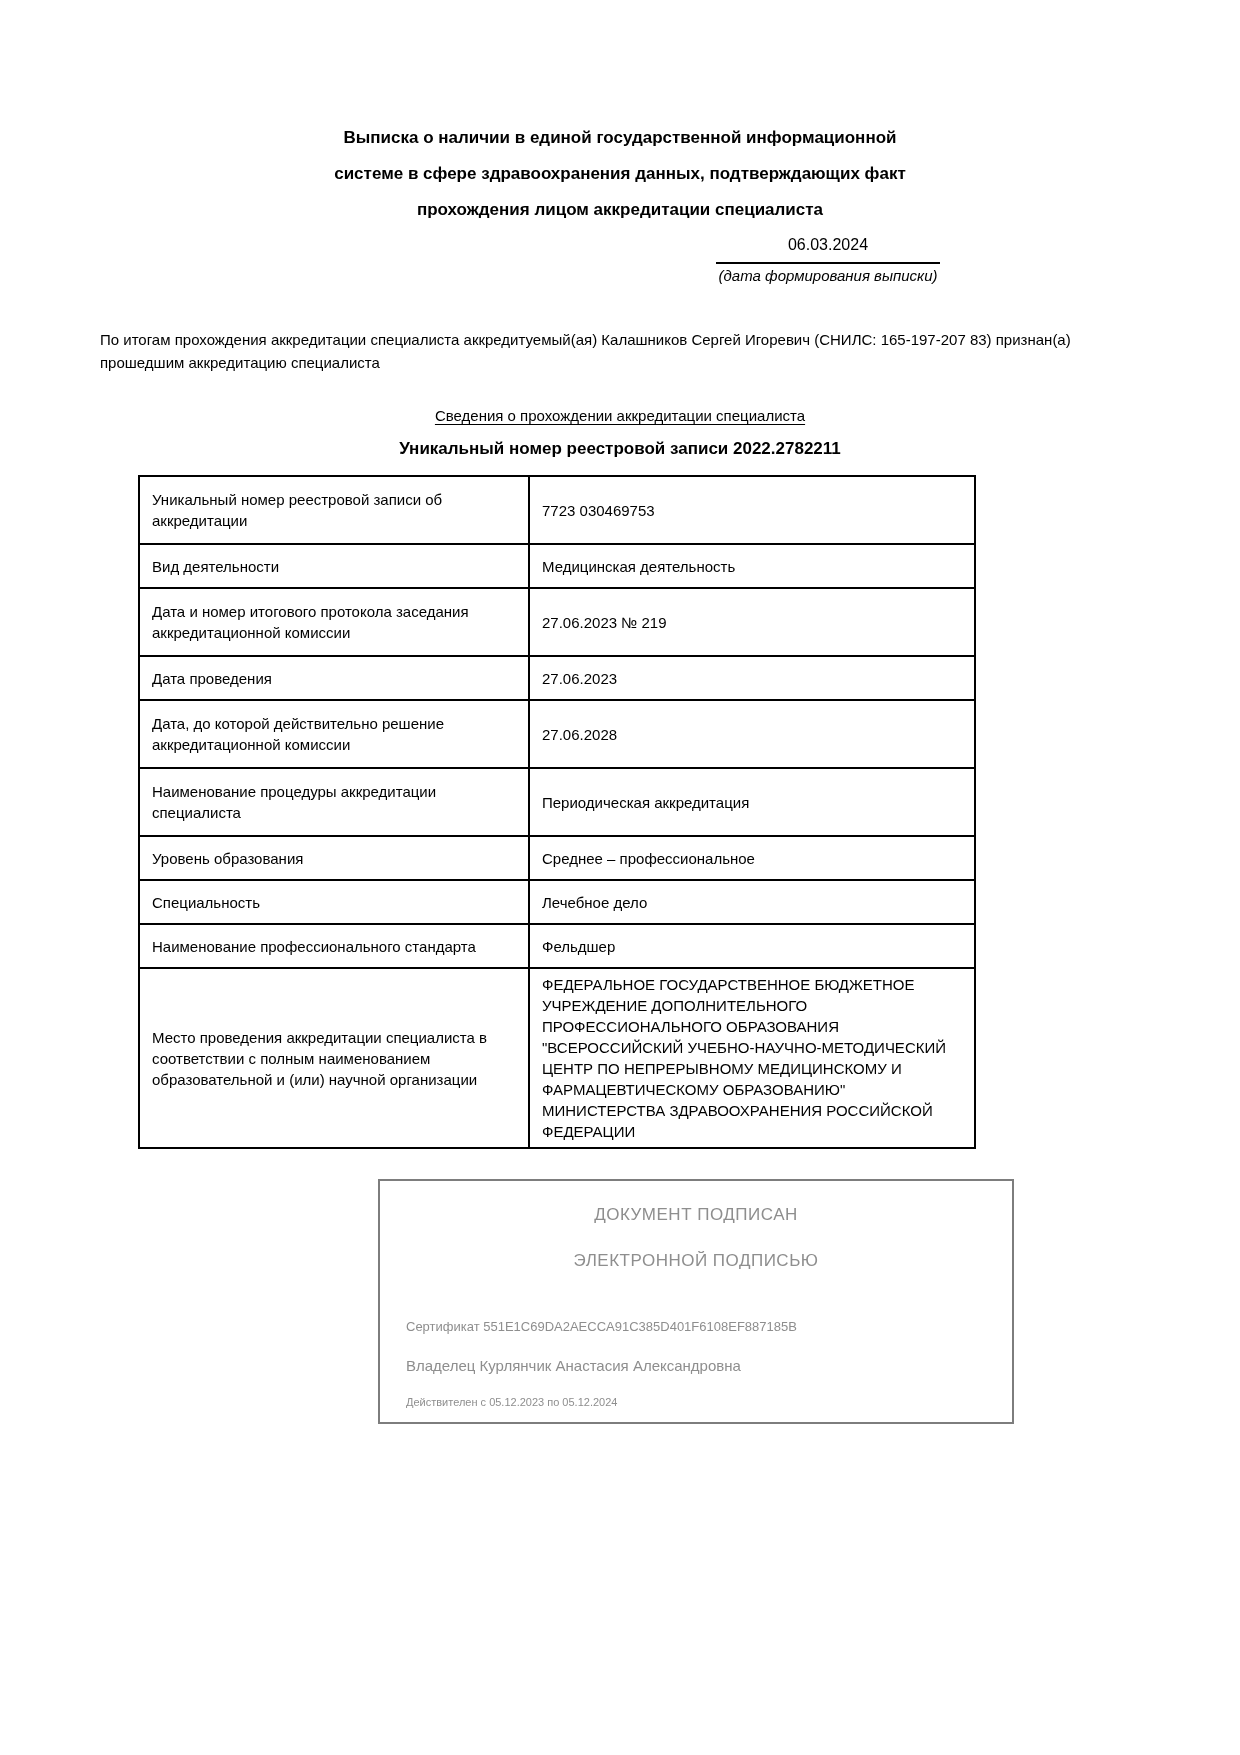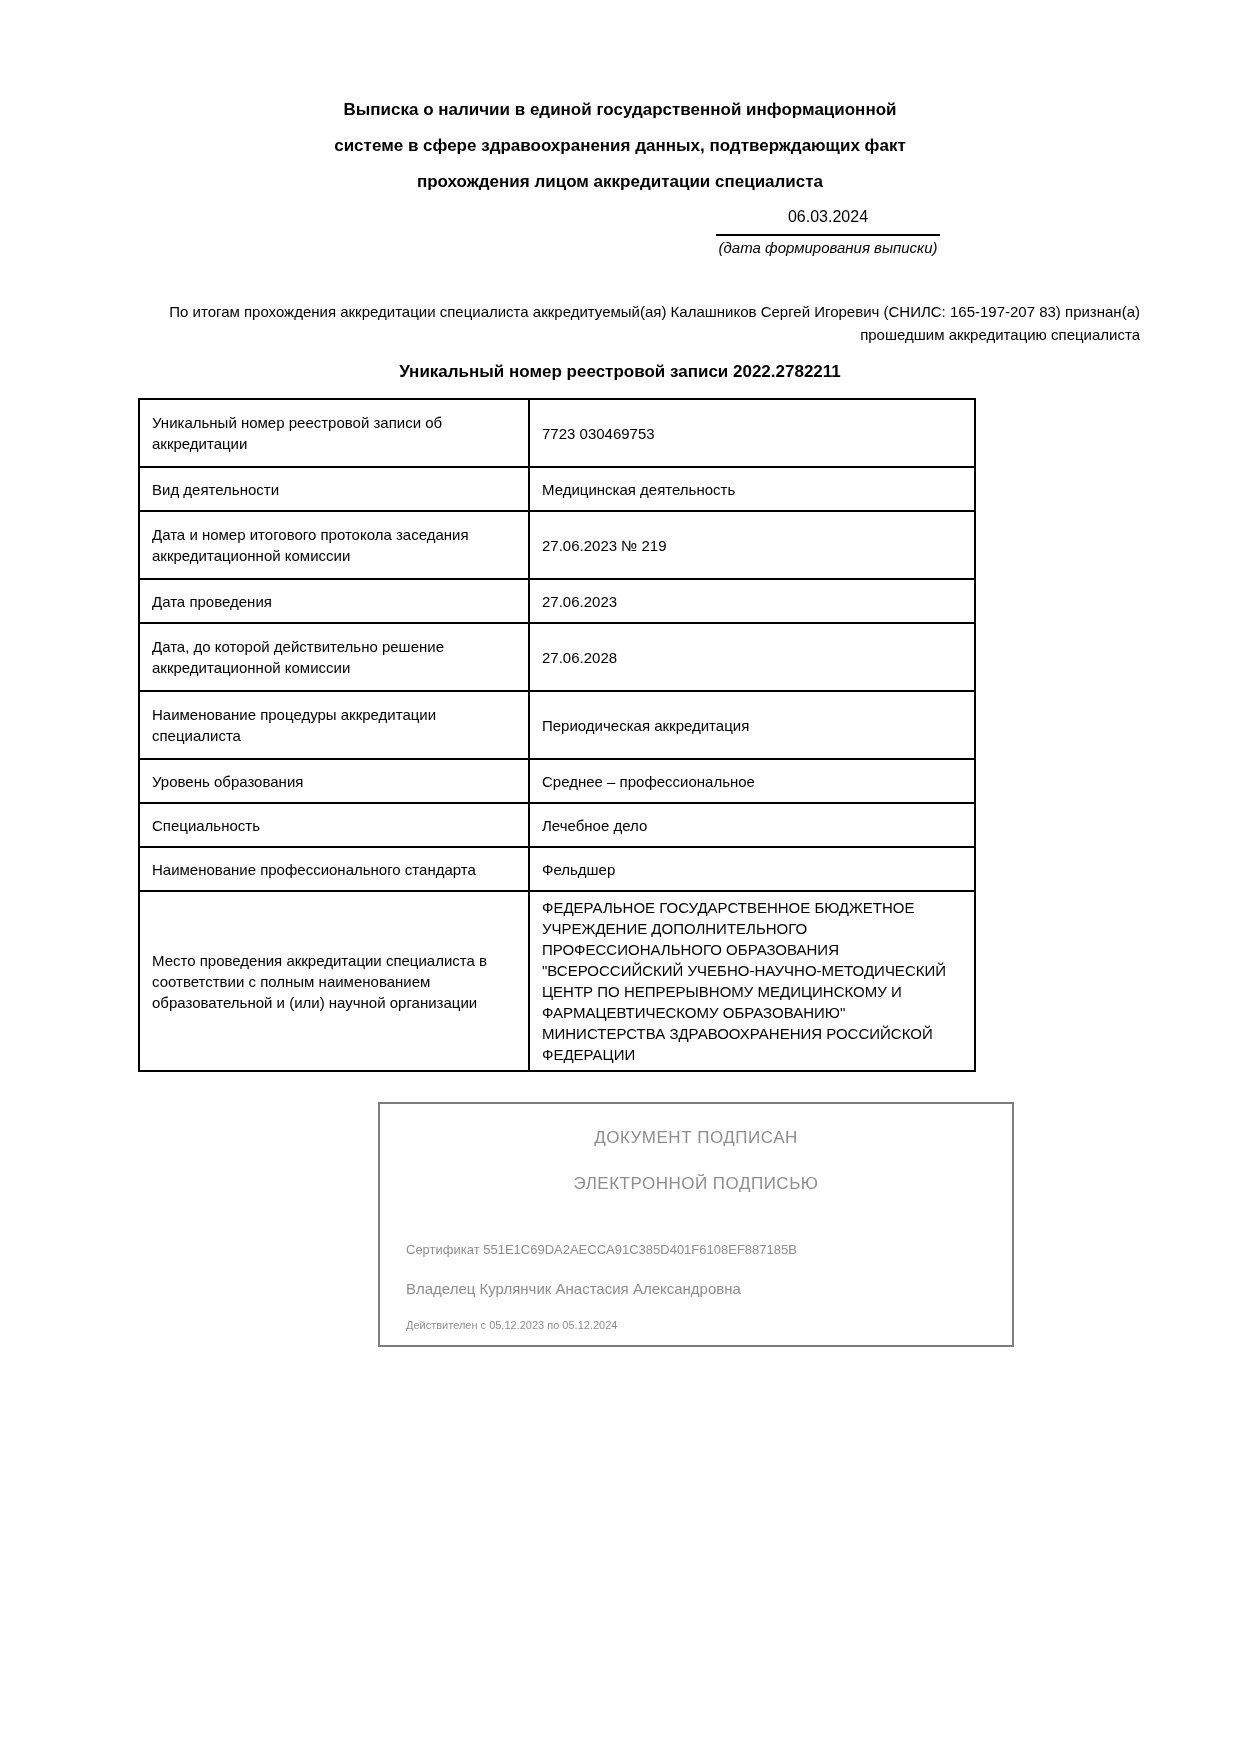--- a/index.html
+++ b/index.html
@@ -16,21 +16,21 @@
   }
   .page {
     width: 1240px;
     height: 1755px;
     background: #ffffff;
     overflow: hidden;
   }
 
   
   .doc-title {
-    padding-top: 92px;
+    padding-top: 120px;
     text-align: center;
     font-size: 17px;
     font-weight: bold;
     line-height: 36px;
   }
 
   
   .date-block {
     margin: 8px 0 0 716px;
     width: 224px;
@@ -43,21 +43,21 @@
   }
   .date-caption {
     font-size: 15px;
     padding-top: 3px;
     font-style: italic;
   }
 
   
   .intro {
     margin: 44px 100px 16px 100px;
-    text-align: right;
+    text-align: left;
     font-size: 15px;
     line-height: 23px;
   }
 
   
   .section-heading {
     margin-top: 33px;
     text-align: center;
     font-size: 15px;
     text-decoration: underline;
@@ -127,20 +127,21 @@
     <div>прохождения лицом аккредитации специалиста</div>
   </div>
 
   <div class="date-block">
     <div class="date-value">06.03.2024</div>
     <div class="date-caption">(дата формирования выписки)</div>
   </div>
 
   <div class="intro">По итогам прохождения аккредитации специалиста аккредитуемый(ая) Калашников Сергей Игоревич (СНИЛС: 165-197-207 83) признан(а) прошедшим аккредитацию специалиста</div>
 
+  <div class="section-heading">Сведения о прохождении аккредитации специалиста</div>
 
   <div class="registry-heading">Уникальный номер реестровой записи 2022.2782211</div>
 
   <table class="acc-table">
     <tbody>
       <tr class="row-two">
         <td class="cell-label">Уникальный номер реестровой записи об аккредитации</td>
         <td class="cell-value">7723 030469753</td>
       </tr>
       <tr class="row-one">

